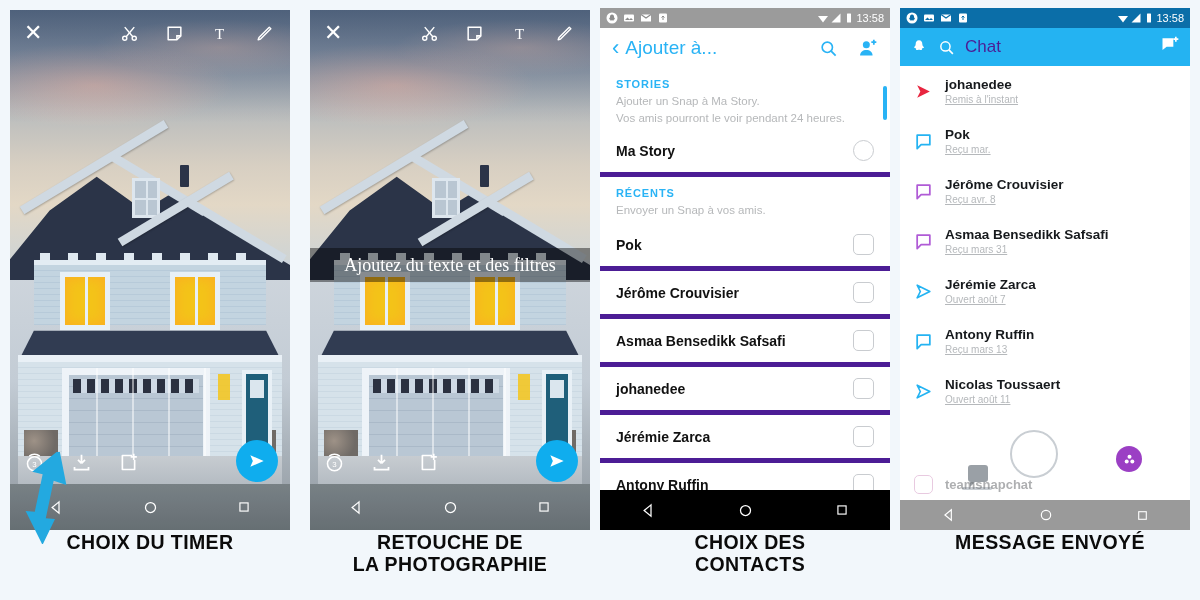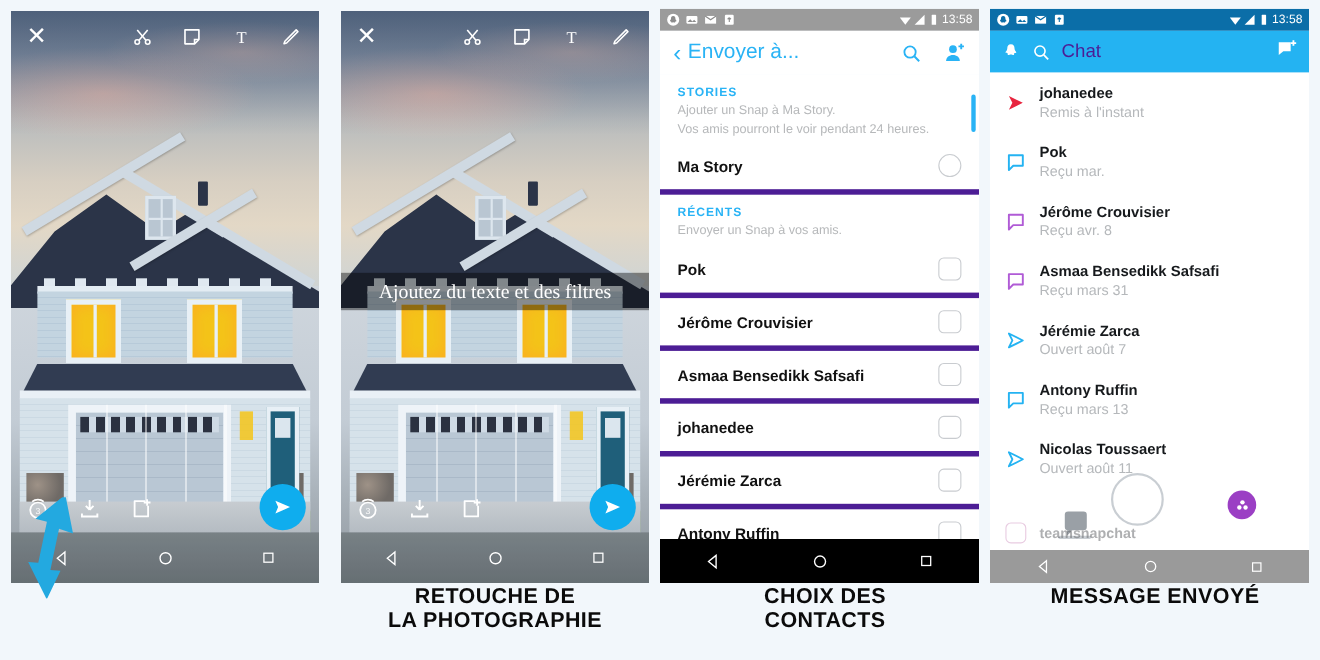--- a/index.html
+++ b/index.html
@@ -145,21 +145,21 @@
   .square-box { width:21px; height:21px; border-radius:5px; border:1.5px solid #c9ccd0; }
   .scroll-ind { position:absolute; right:3px; top:18px; width:4px; height:34px; background:#29b3f5; border-radius:2px; }
 
   
   .chat-header { height:38px; background:#24b3f2; display:flex; align-items:center; padding:0 10px; gap:10px; color:#4c1d95; }
   .chat-title { font-size:17px; }
   .chat-header .right { margin-left:auto; }
   .chat-list { background:#fff; height:calc(100% - 58px); position:relative; overflow:hidden; }
   .chat-row { display:flex; align-items:center; gap:12px; padding:11px 14px; }
   .chat-txt .n { font-size:13.5px; font-weight:700; color:#16191c; }
-  .chat-txt .s { font-size:13px; color:#b5b8bb; margin-top:2px; }
+  .chat-txt .s { font-size:10px; color:#b5b8bb; margin-top:2px;text-decoration:underline; }
   .cap-circle { position:absolute; left:110px; bottom:52px; width:48px; height:48px;
      border-radius:50%; border:2px solid #c9ced3; background:rgba(255,255,255,.6); }
   .grp-badge { position:absolute; right:48px; bottom:58px; width:26px; height:26px; border-radius:50%;
      background:#9b3fc4; display:flex; align-items:center; justify-content:center; }
   .ghost-chat { position:absolute; left:68px; bottom:48px; width:20px; height:17px; background:#9aa0a6; border-radius:3px; }
   .ghost-chat:after{content:"";position:absolute;left:2px;bottom:-5px;border-left:5px solid #9aa0a6;border-bottom:5px solid transparent;}
   .pill { position:absolute; left:62px; bottom:40px; width:30px; height:3px; background:#c9ced3; border-radius:2px;}
   .teamrow { position:absolute; left:0; right:0; bottom:30px; display:flex; align-items:center; gap:12px; padding:6px 14px; opacity:.55;}
   .teamrow .sq { width:19px; height:19px; border-radius:5px; border:1.5px solid #d6a0c8; }
   .teamrow .t { font-size:13px; font-weight:700; color:#6d6f72; }
@@ -392,21 +392,21 @@
           </svg>
         <svg class="sb-ic" viewBox="0 0 24 24">
             <rect x="8" y="3" width="8" height="18" rx="1" fill="#fff"></rect>
           </svg>
         <span>13:58</span>
       </span>
     </div>
 
     <div class="send-header">
       <span style="color:#29b3f5;font-size:22px;margin-right:6px;">‹</span>
-      <span class="send-title">Envoyer à...</span>
+      <span class="send-title">Ajouter à...</span>
       <span class="sp">
         <svg width="19" height="19" viewBox="0 0 24 24">
           <circle cx="10.5" cy="10.5" r="6.5" fill="none" stroke="#29b3f5" stroke-width="2.1"></circle>
           <line x1="15.4" y1="15.4" x2="21" y2="21" stroke="#29b3f5" stroke-width="2.3"></line>
           </svg>
         <svg width="20" height="20" viewBox="0 0 24 24">
           <circle cx="10" cy="8" r="4.2" fill="#29b3f5"></circle>
           <path d="M2.5 21c0-4.2 3.4-6.6 7.5-6.6s7.5 2.4 7.5 6.6z" fill="#29b3f5"></path>
           <path d="M19 2v6M16 5h6" stroke="#29b3f5" stroke-width="2.1"></path>
           </svg>
@@ -616,19 +616,20 @@
         </svg>
       <svg width="14" height="14" viewBox="0 0 24 24">
         <circle cx="12" cy="12" r="8" fill="none" stroke="#fff" stroke-width="2"></circle>
         </svg>
       <svg width="13" height="13" viewBox="0 0 24 24">
         <rect x="5" y="5" width="14" height="14" fill="none" stroke="#fff" stroke-width="2"></rect>
         </svg>
     </div>
   </div>
 
+  <div class="cap c1" style="white-space:pre-line">CHOIX DU TIMER</div>
   <div class="cap c2" style="white-space:pre-line">RETOUCHE DE
 LA PHOTOGRAPHIE</div>
   <div class="cap c3" style="white-space:pre-line">CHOIX DES
 CONTACTS</div>
   <div class="cap c4" style="white-space:pre-line">MESSAGE ENVOYÉ</div>
 
 </div>
 
 </body></html>

